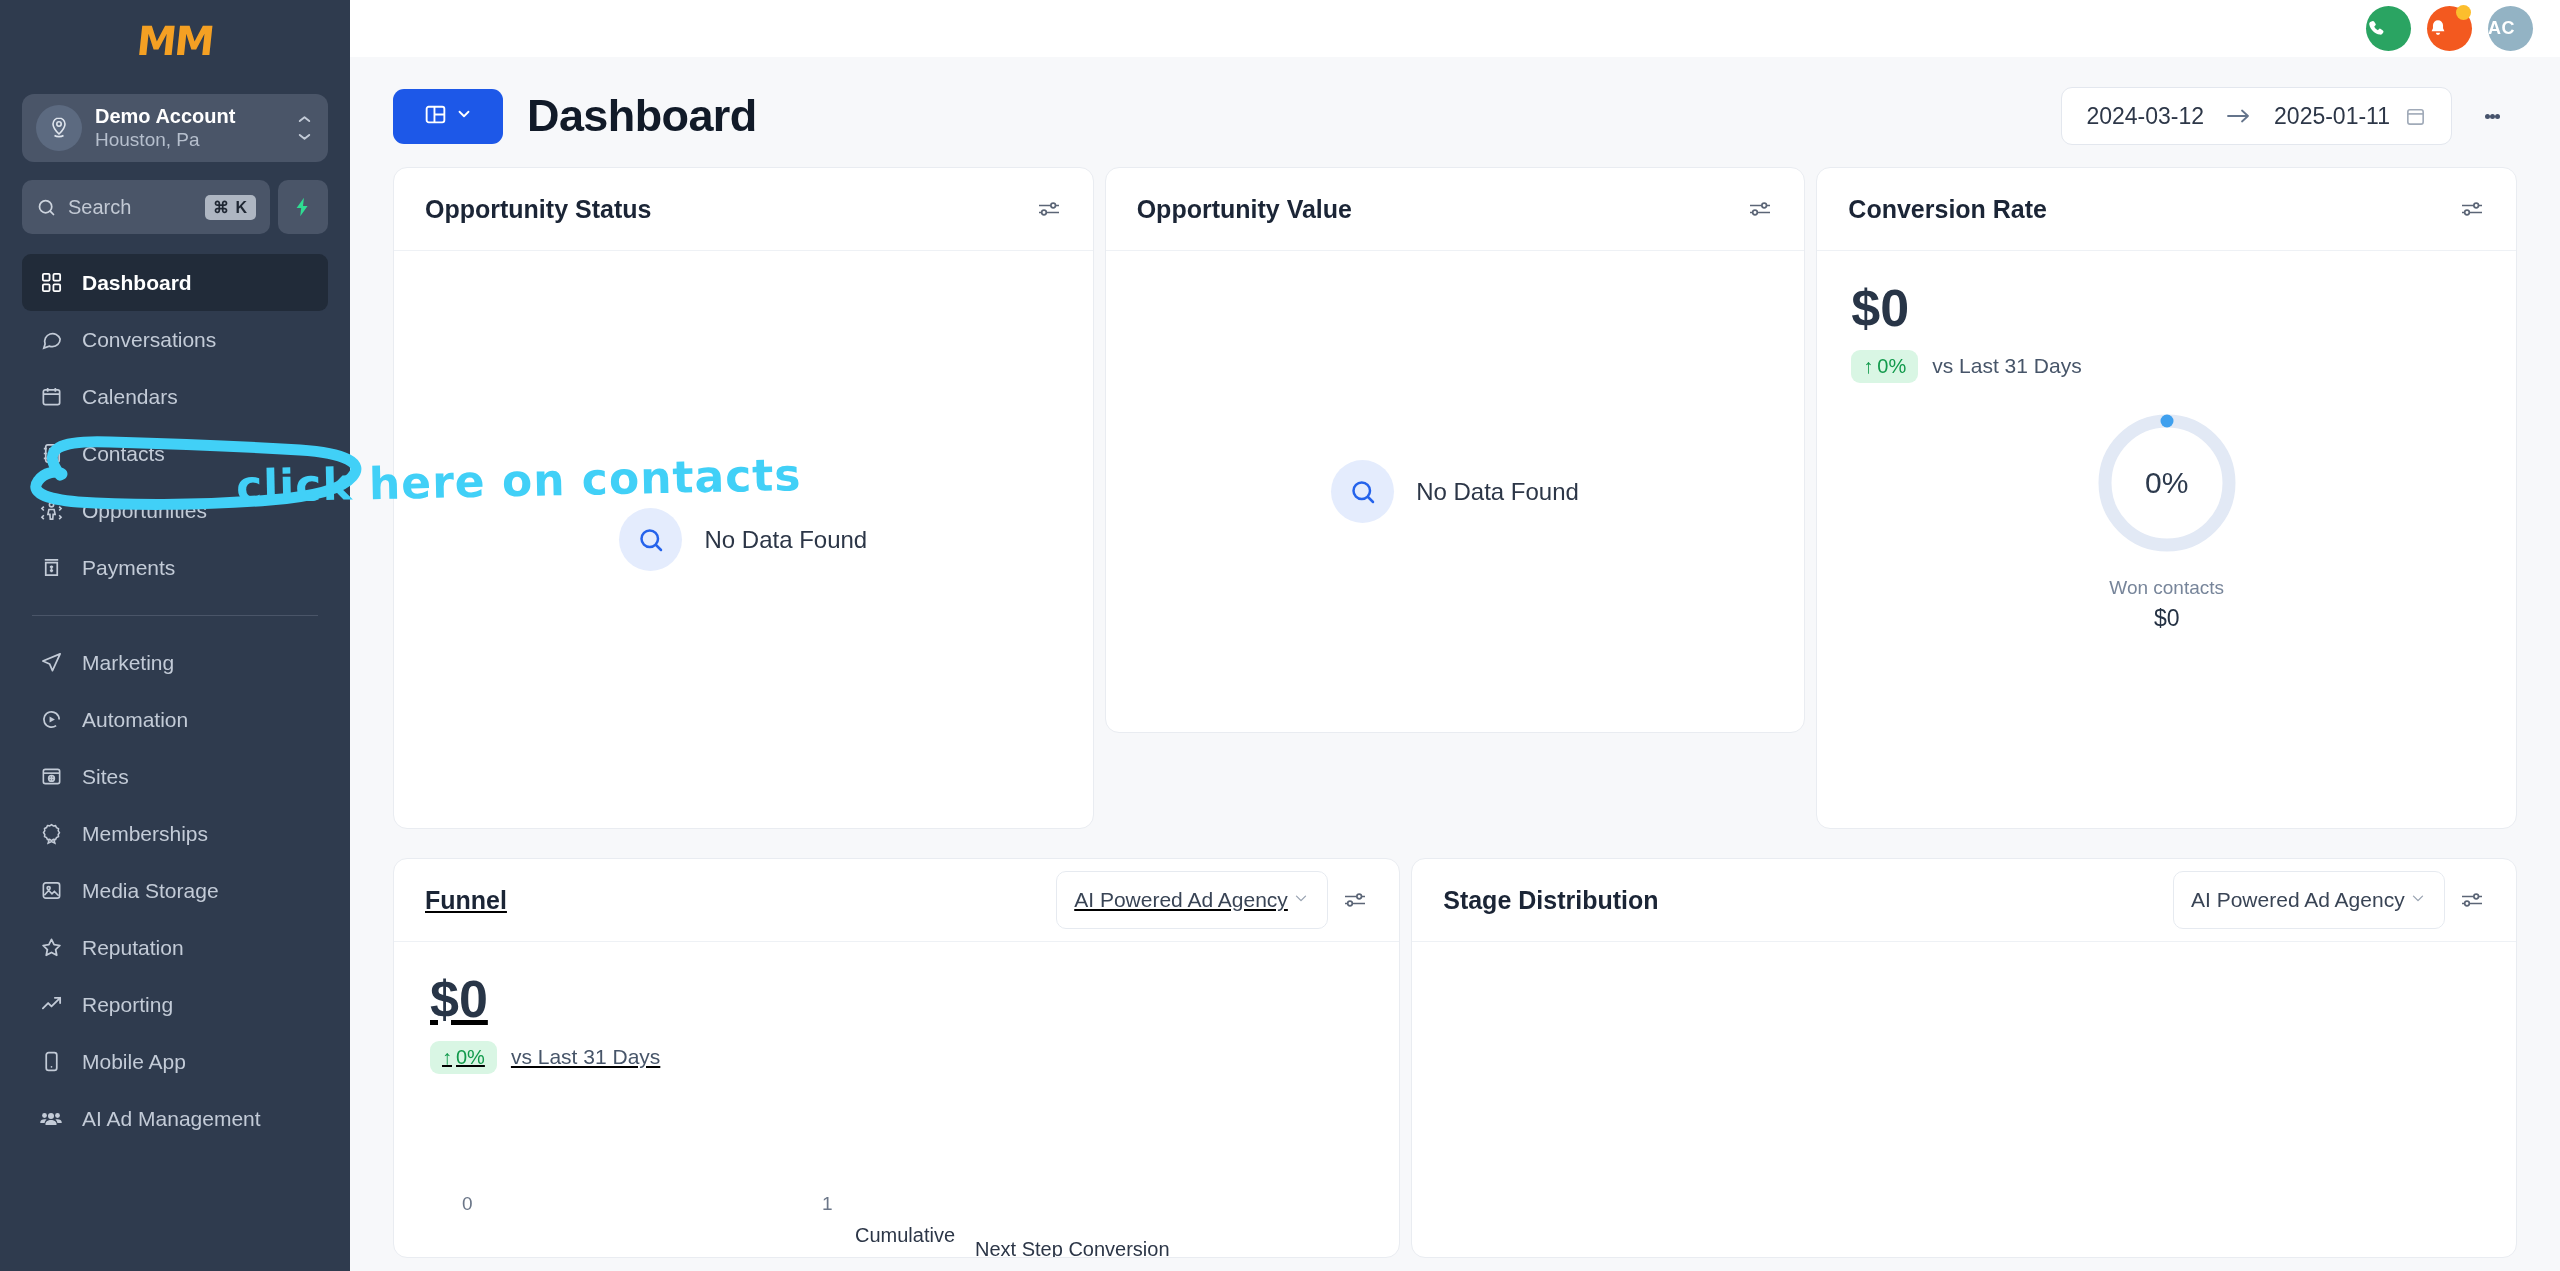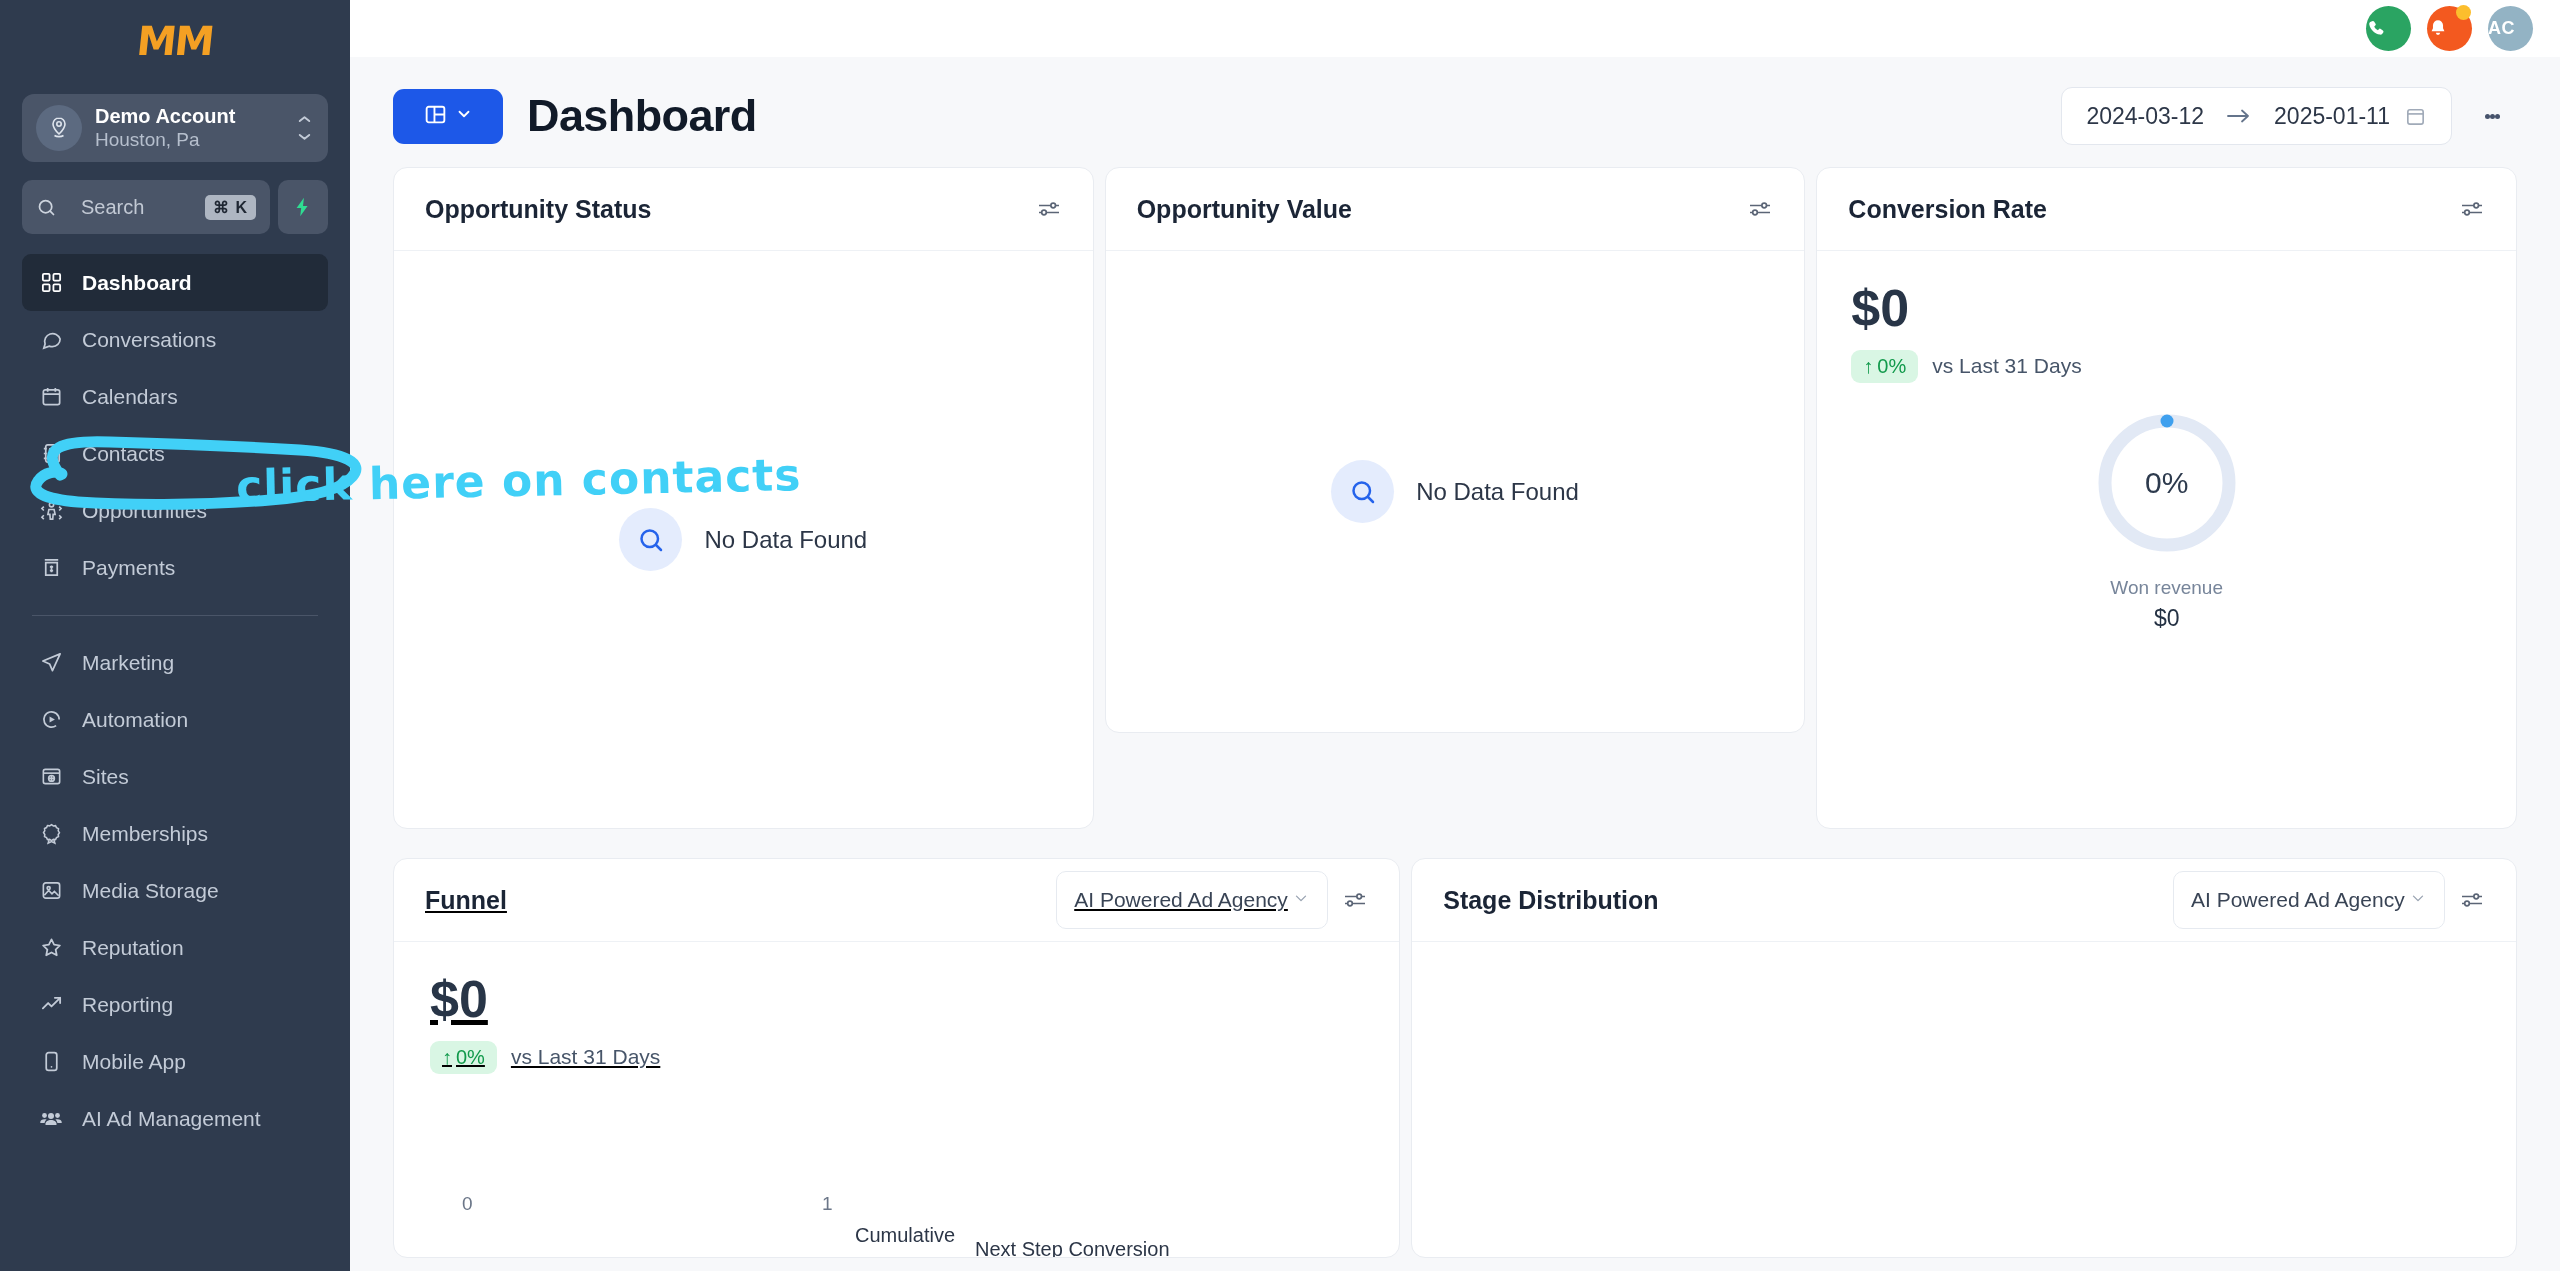--- a/index.html
+++ b/index.html
@@ -58,21 +58,21 @@
   .search-box {
     flex: 1;
     background: #4a5568;
     border-radius: 10px;
     height: 54px;
     display: flex; align-items: center;
     padding: 0 14px;
     cursor: text;
   }
   .search-box .mag { color: #cdd4de; display:flex; }
-  .search-ph { color: #c2c9d4; font-size: 20px; margin-left: 24px; flex: 1; }
+  .search-ph { color: #c2c9d4; font-size: 20px; margin-left: 11px; flex: 1; }
   .kbd {
     background: #aeb6c2; color: #1f2733;
     border-radius: 5px; font-size: 16px; font-weight: 600;
     padding: 3px 8px; letter-spacing: 1px;
   }
   .spark-btn {
     width: 50px; background: #4a5568; border-radius: 10px;
     display: flex; align-items: center; justify-content: center;
     cursor: pointer;
   }
@@ -616,21 +616,21 @@
             </div>
 
             <div class="donut-wrap">
               <svg width="152" height="152" viewBox="0 0 152 152">
                 <circle cx="76" cy="76" r="62" fill="none" stroke="#e2e9f5" stroke-width="13"></circle>
                 <circle cx="76" cy="76" r="6.5" fill="#3fa0ee" transform="translate(0,-62)"></circle>
               </svg>
               <div class="donut-center">0%</div>
             </div>
 
-            <div class="won-lbl">Won revenue</div>
+            <div class="won-lbl">Won contacts</div>
             <div class="won-val">$0</div>
           </div>
         </div>
       </div>
 
       <div class="row">
 
         <div class="card" style="flex:1.02; height:400px;text-decoration:underline;">
           <div class="card-head">
             <div class="card-title">Funnel</div>

